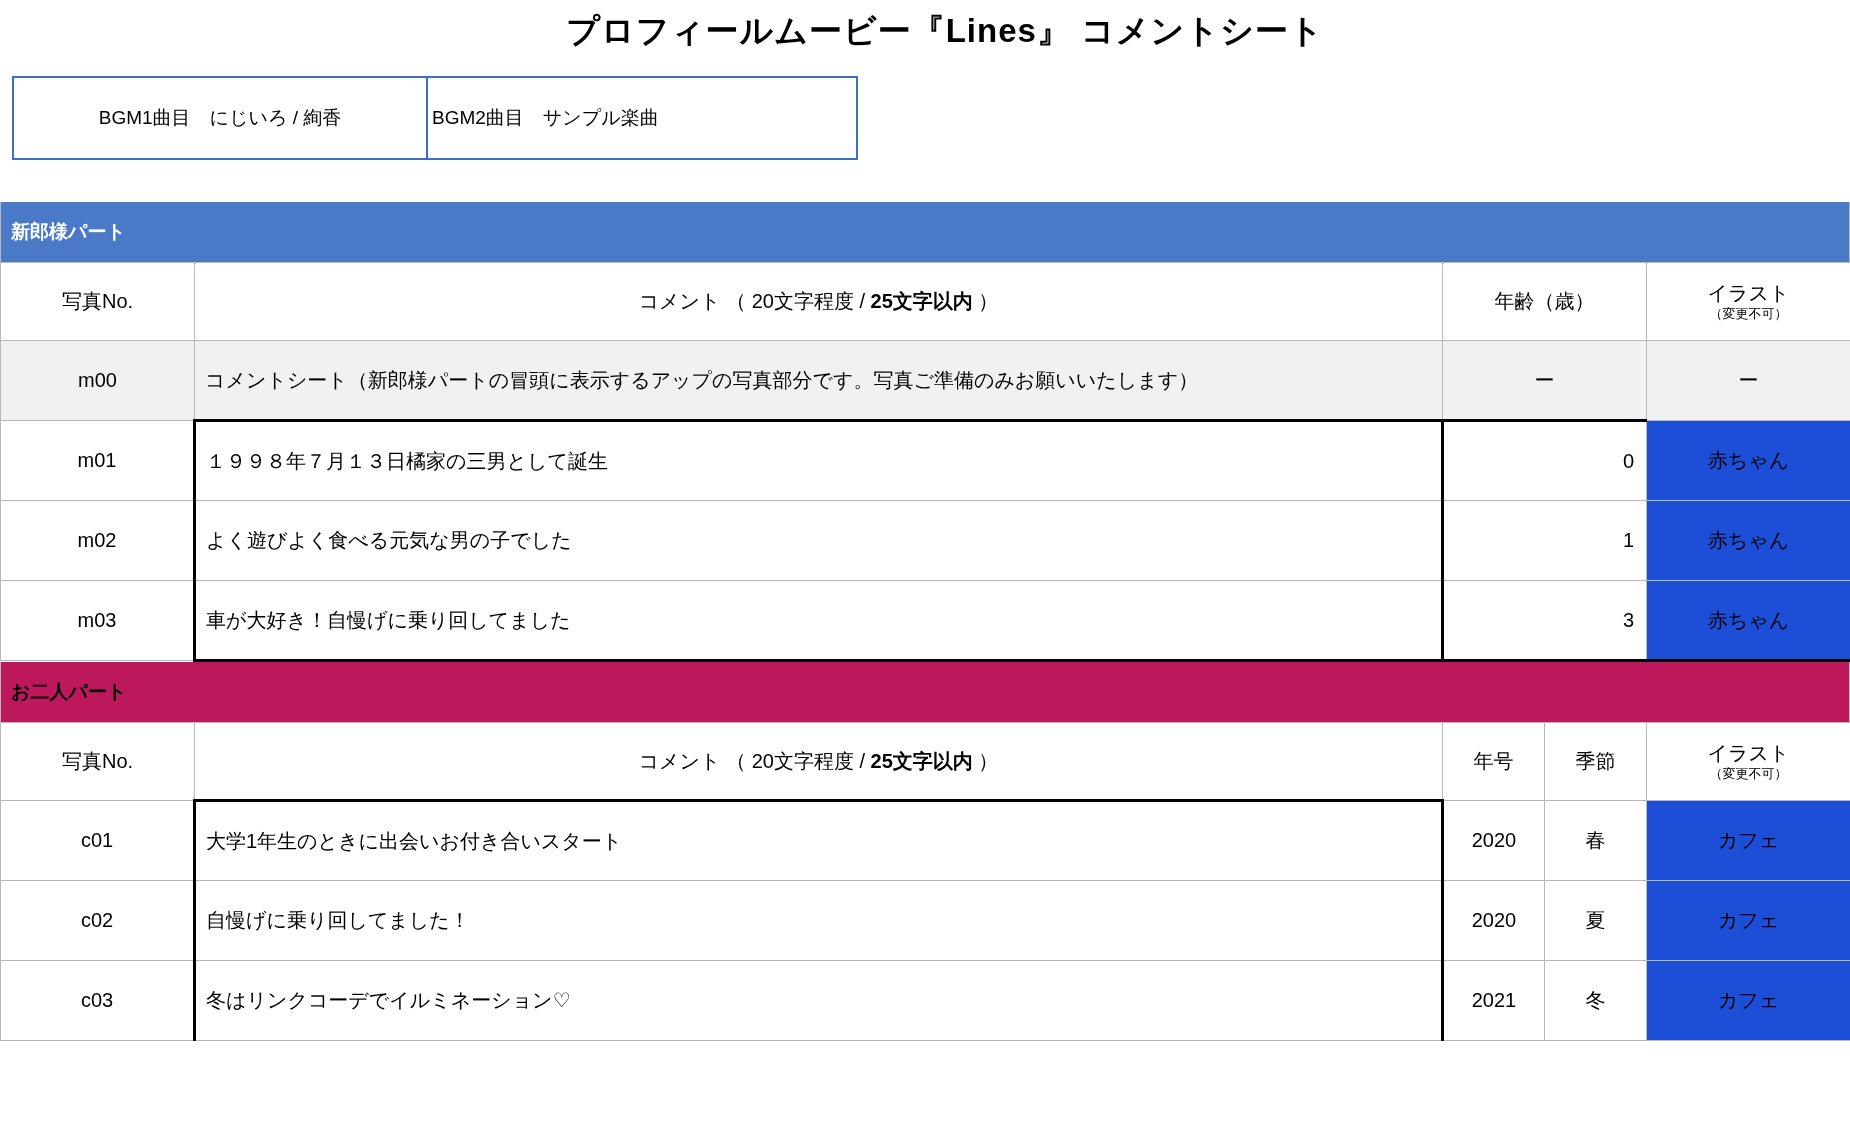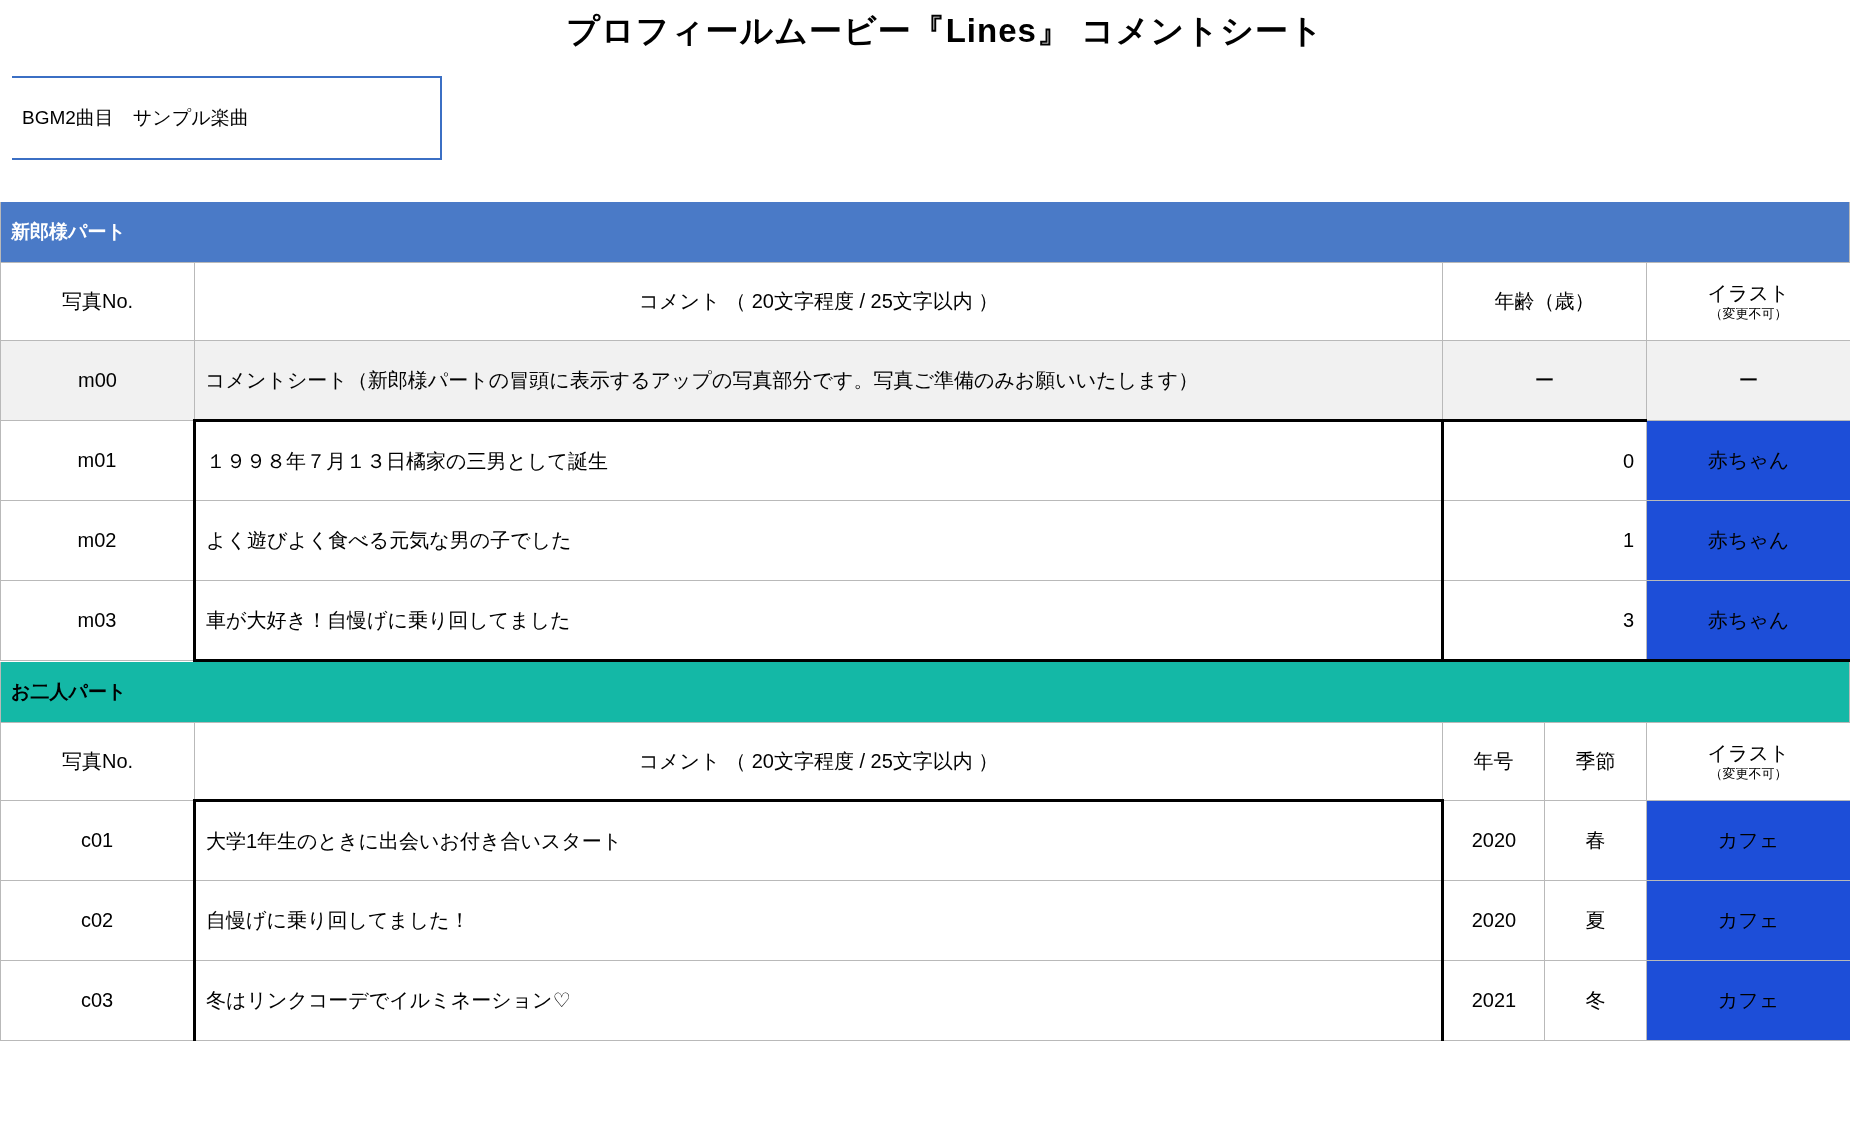--- a/index.html
+++ b/index.html
@@ -52,21 +52,21 @@
     box-sizing: border-box;
     font-size: 19px;
   }
   .bgm-box.one {
     width: 416px;
     justify-content: center;
   }
   .bgm-box.two {
     width: 430px;
     border-left: none;
-    padding-left: 10px;
+    padding-left: 4px;
   }
   .bgm-label { white-space: nowrap; }
 
   
   .section-bar {
     height: 60px;
     display: flex;
     align-items: center;
     padding-left: 10px;
     font-size: 19px;
@@ -74,21 +74,21 @@
     box-sizing: border-box;
     border-left: 1px solid #b9b9b9;
     border-right: 1px solid #b9b9b9;
   }
   .section-bar.groom {
     background: #4a7ac7;
     color: #ffffff;
     margin-top: 42px;
   }
   .section-bar.couple {
-    background: #14b8a6;
+    background: #be185d;
     color: #000000;
     font-family: Liberation Mono, monospace;
   }
 
   
   table {
     border-collapse: collapse;
     width: 1850px;
     table-layout: fixed;
   }
@@ -114,21 +114,21 @@
     text-align: center;
     font-size: 20px;
     height: 78px;
     padding: 4px 6px;
     line-height: 1.25;
   }
   thead td .small {
     display: block;
     font-size: 13px;
   }
-  thead td b { font-weight: normal; }
+  thead td b { font-weight: bold; }
 
   tbody td {
     height: 80px;
     font-size: 20px;
     padding: 4px 10px;
   }
   td.no {
     text-align: center;
   }
   td.comment {
@@ -164,20 +164,23 @@
 </head>
 <body>
 
 <div class="sheet">
 
   <div class="title-row">
     <div class="title">プロフィールムービー『Lines』 コメントシート</div>
   </div>
 
   <div class="bgm-wrap">
+    <div class="bgm-box one">
+      <span class="bgm-label">BGM1曲目　にじいろ / 絢香</span>
+    </div>
     <div class="bgm-box two">
       <span class="bgm-label">BGM2曲目　サンプル楽曲</span>
     </div>
   </div>
 
   <div class="section-bar groom">
     <span>新郎様パート</span>
   </div>
 
   <table>

